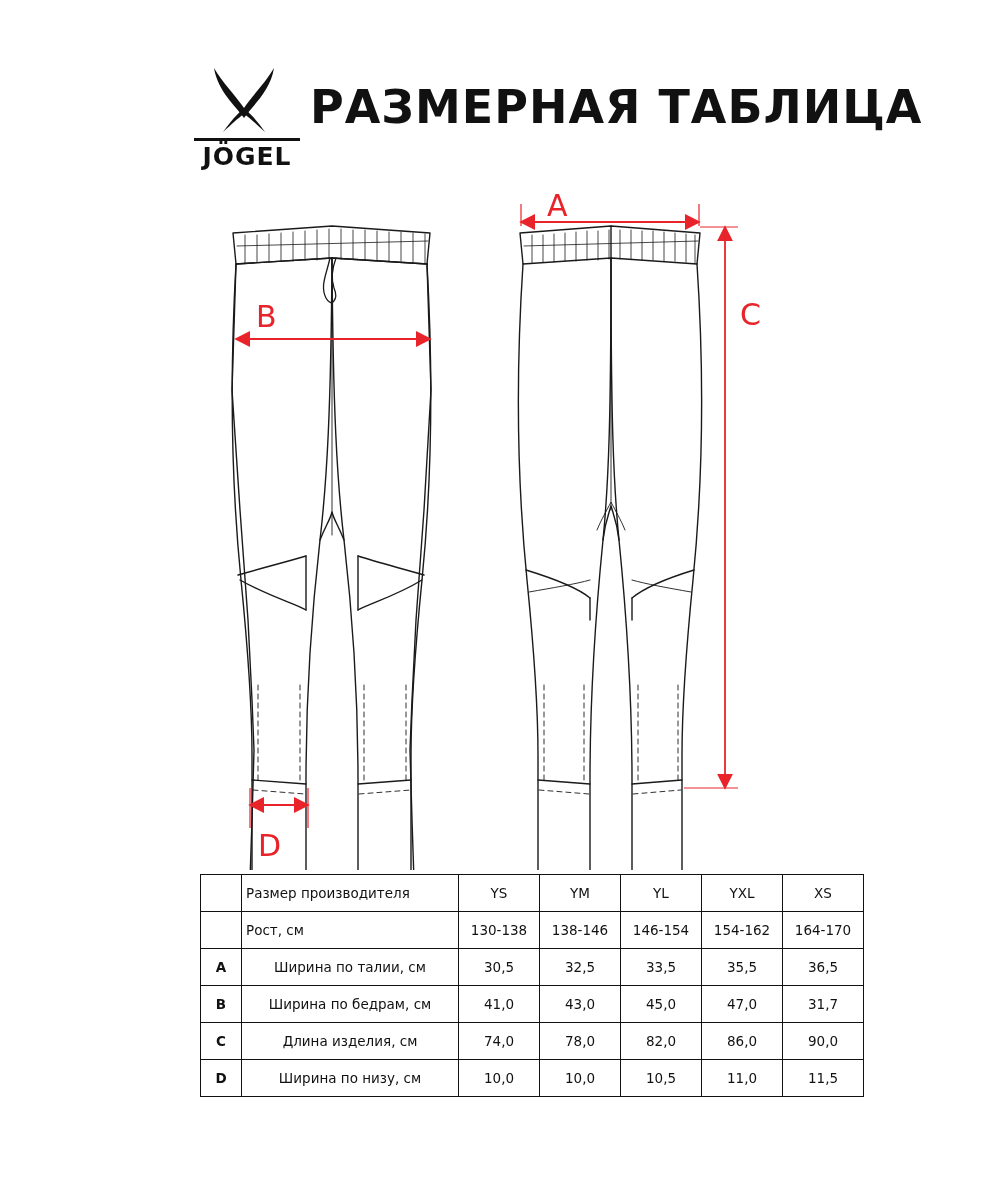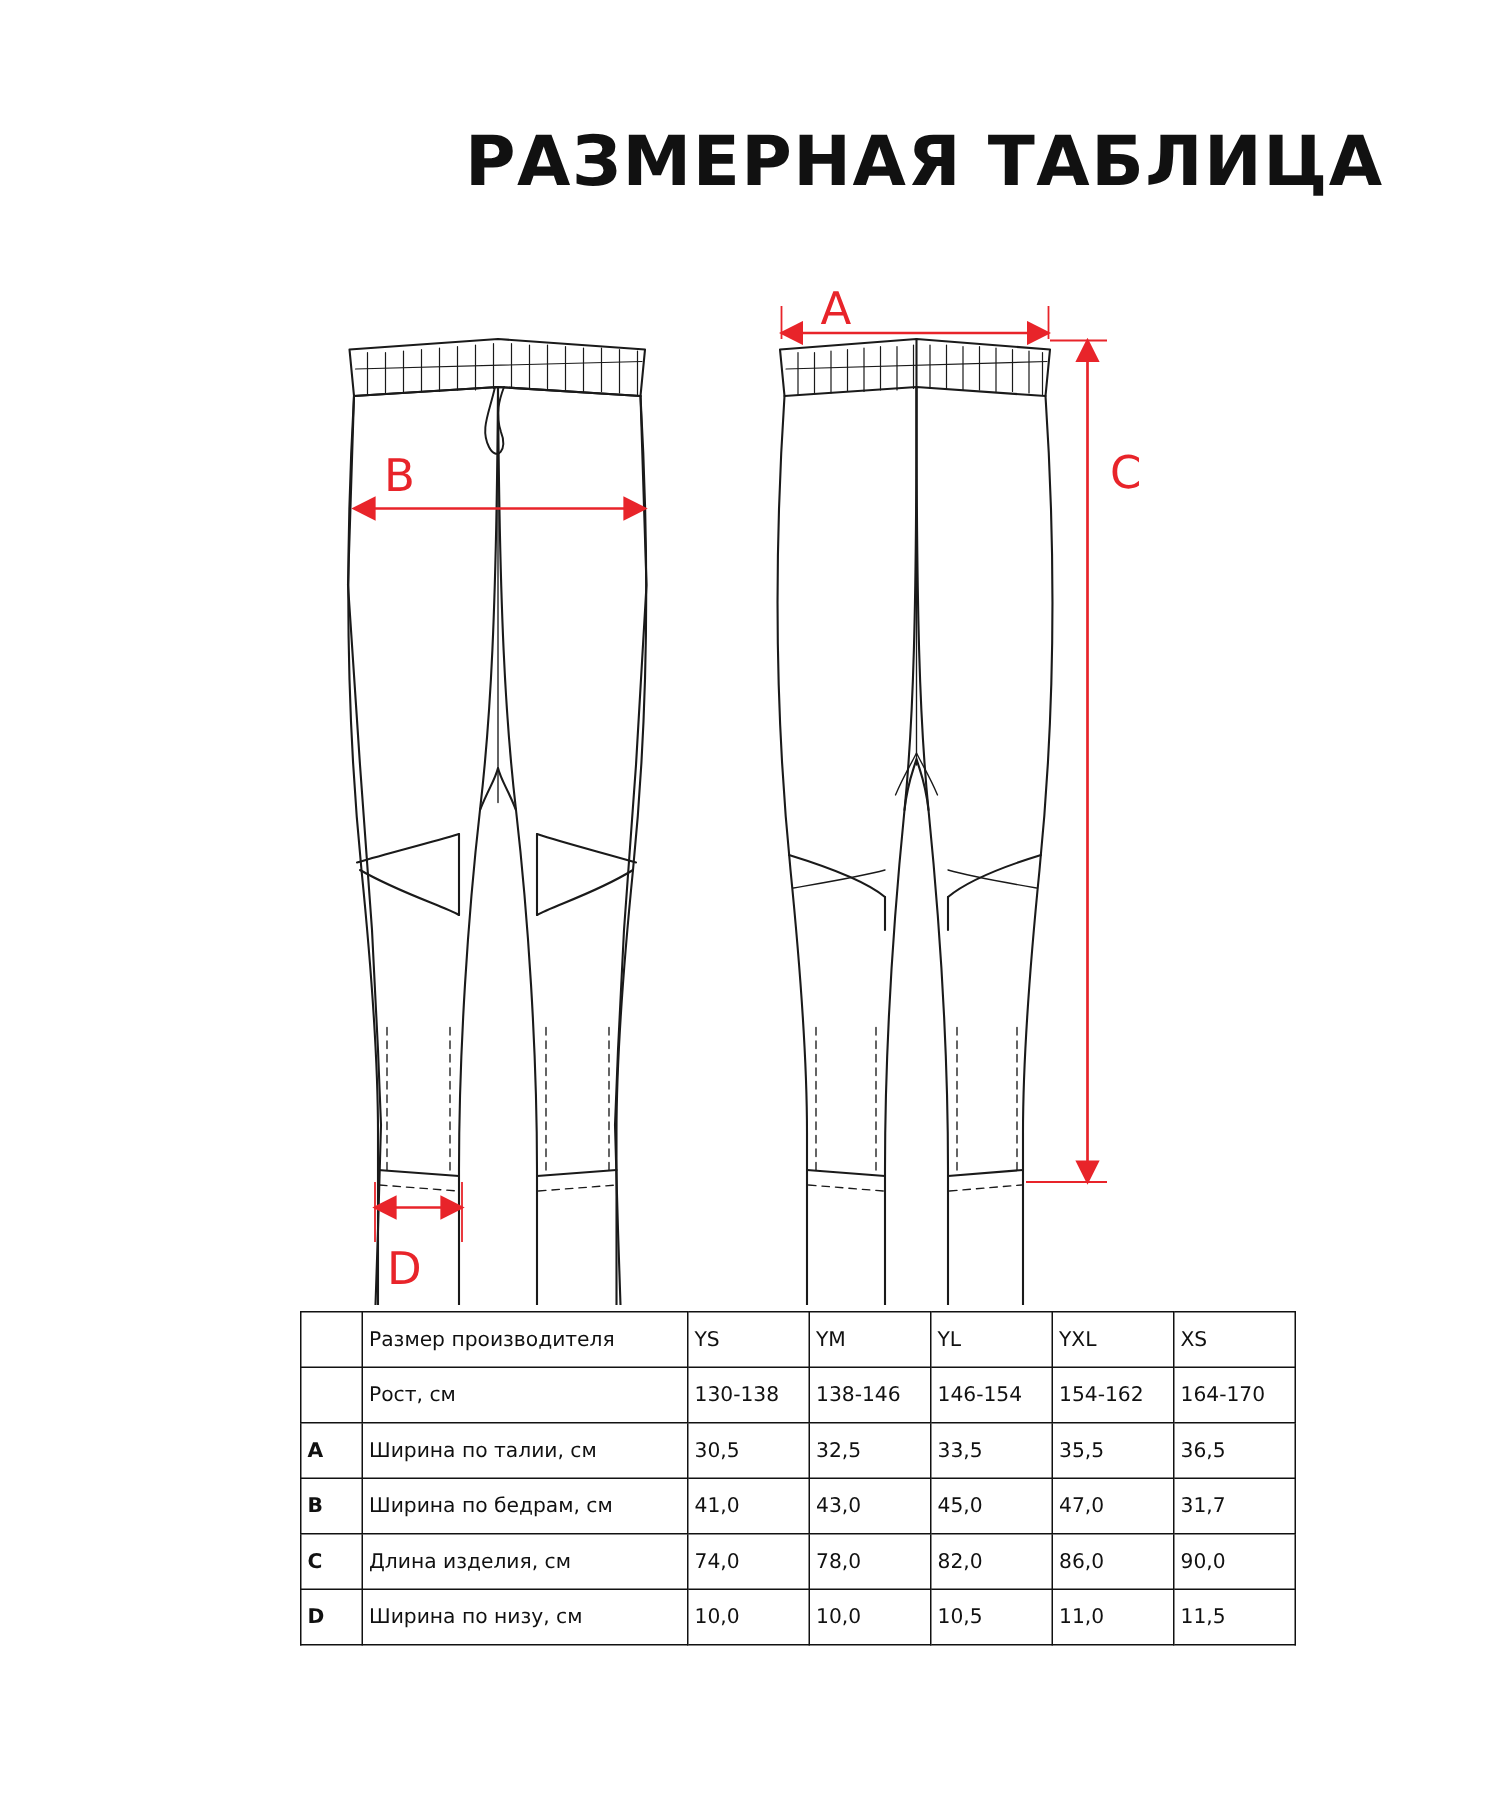--- a/index.html
+++ b/index.html
@@ -95,20 +95,21 @@
     width: 600px;
     table-layout: fixed;
   }
   table.size-table td {
     border: 1px solid #111;
     font-family: "DejaVu Sans", sans-serif;
     font-size: 13.5px;
     color: #111;
     height: 36px;
     padding: 0 4px;
+    text-align: center;
     vertical-align: middle;
   }
   td.letter-col {
     width: 32px;
     font-weight: bold;
     font-size: 13.5px;
   }
   td.label-col {
     width: 208px;
     text-align: left;
@@ -123,20 +124,28 @@
   }
   .row-head td {
     font-weight: normal;
   }
 </style>
 </head>
 <body>
 
 <div class="header">
 
+  <div class="logo">
+    <svg class="logo-mark" viewBox="0 0 76 72">
+      <path d="M8 2 C12 26, 30 40, 38 52 C46 40, 64 26, 68 2 C60 16, 46 30, 38 42 C30 30, 16 16, 8 2 Z" fill="#111"></path>
+      <path d="M17 66 C24 56, 31 48, 38 42 C45 48, 52 56, 59 66 C50 58, 44 52, 38 48 C32 52, 26 58, 17 66 Z" fill="#111"></path>
+    </svg>
+    <div class="logo-underline"></div>
+    <div class="logo-word">JÖGEL</div>
+  </div>
 
   <div class="title">РАЗМЕРНАЯ ТАБЛИЦА</div>
 </div>
 
 <div class="illustration">
 <svg width="1000" height="690" viewBox="0 0 1000 690">
 
   <g fill="none" stroke="#1a1a1a" stroke-width="1.4" stroke-linejoin="round" stroke-linecap="round">
 
     <g>

